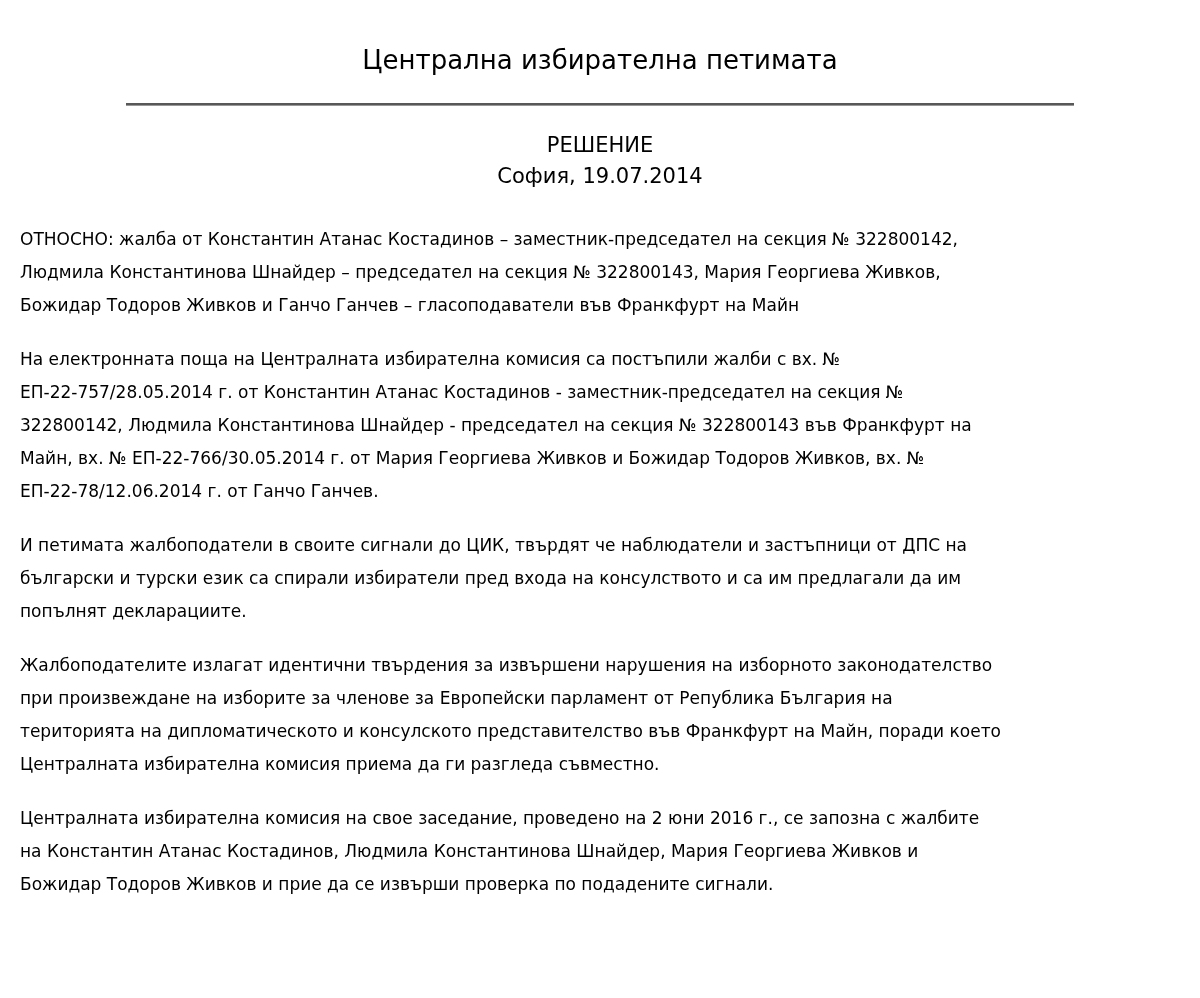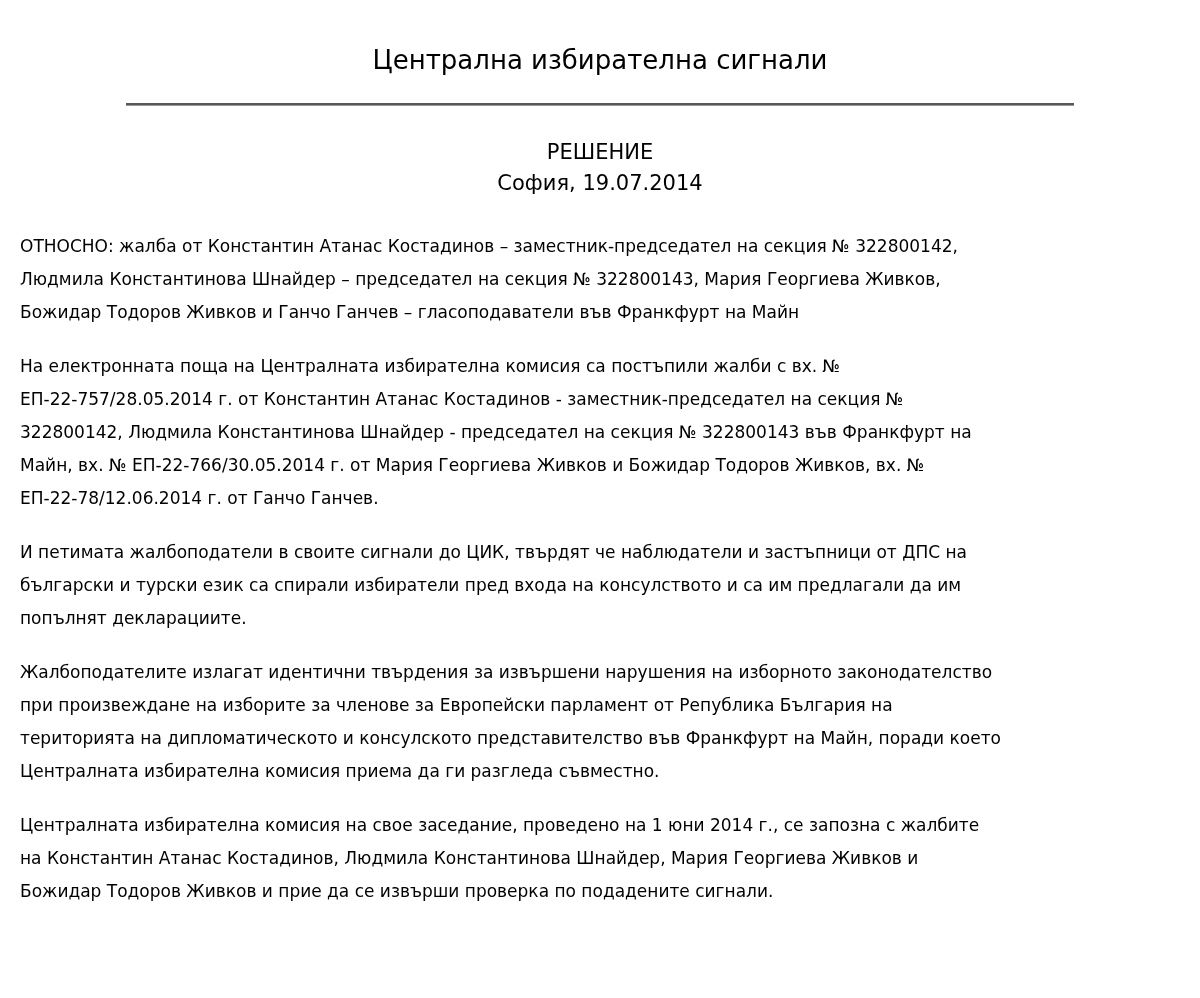--- a/index.html
+++ b/index.html
@@ -20,42 +20,42 @@
     white-space: pre;
   }
   .title-rule {
     width: 948px;
     height: 0;
     margin: 28px auto 0 auto;
     border-top: 2px solid #585858;
     border-bottom: 1px solid #989898;
   }
   .decision-head {
-    margin-top: 31px;
+    margin-top: 24px;
     text-align: center;
     font-size: 21px;
     line-height: 31px;
   }
   .decision-head div { white-space: pre; }
   .doc-body {
     padding: 10px 18px 0 20px;
     font-size: 17px;
     line-height: 33px;
   }
   .doc-body p {
     margin: 21px 0;
     white-space: pre;
   }
 </style>
 </head>
 <body>
 
 <div class="page">
 
-  <div class="doc-title">Централна избирателна сигнали</div>
+  <div class="doc-title">Централна избирателна петимата</div>
 
   <div class="title-rule"></div>
 
   <div class="decision-head">
     <div>РЕШЕНИЕ</div>
     <div>София, 19.07.2014</div>
   </div>
 
   <div class="doc-body">
     <p>ОТНОСНО: жалба от Константин Атанас Костадинов – заместник-председател на секция № 322800142,
@@ -66,18 +66,18 @@
 322800142, Людмила Константинова Шнайдер - председател на секция № 322800143 във Франкфурт на
 Майн, вх. № ЕП-22-766/30.05.2014 г. от Мария Георгиева Живков и Божидар Тодоров Живков, вх. №
 ЕП-22-78/12.06.2014 г. от Ганчо Ганчев.</p>
     <p>И петимата жалбоподатели в своите сигнали до ЦИК, твърдят че наблюдатели и застъпници от ДПС на
 български и турски език са спирали избиратели пред входа на консулството и са им предлагали да им
 попълнят декларациите.</p>
     <p>Жалбоподателите излагат идентични твърдения за извършени нарушения на изборното законодателство
 при произвеждане на изборите за членове за Европейски парламент от Република България на
 територията на дипломатическото и консулското представителство във Франкфурт на Майн, поради което
 Централната избирателна комисия приема да ги разгледа съвместно.</p>
-    <p>Централната избирателна комисия на свое заседание, проведено на 1 юни 2014 г., се запозна с жалбите
+    <p>Централната избирателна комисия на свое заседание, проведено на 2 юни 2016 г., се запозна с жалбите
 на Константин Атанас Костадинов, Людмила Константинова Шнайдер, Мария Георгиева Живков и
 Божидар Тодоров Живков и прие да се извърши проверка по подадените сигнали.</p>
   </div>
 
 </div>
 
 </body></html>

